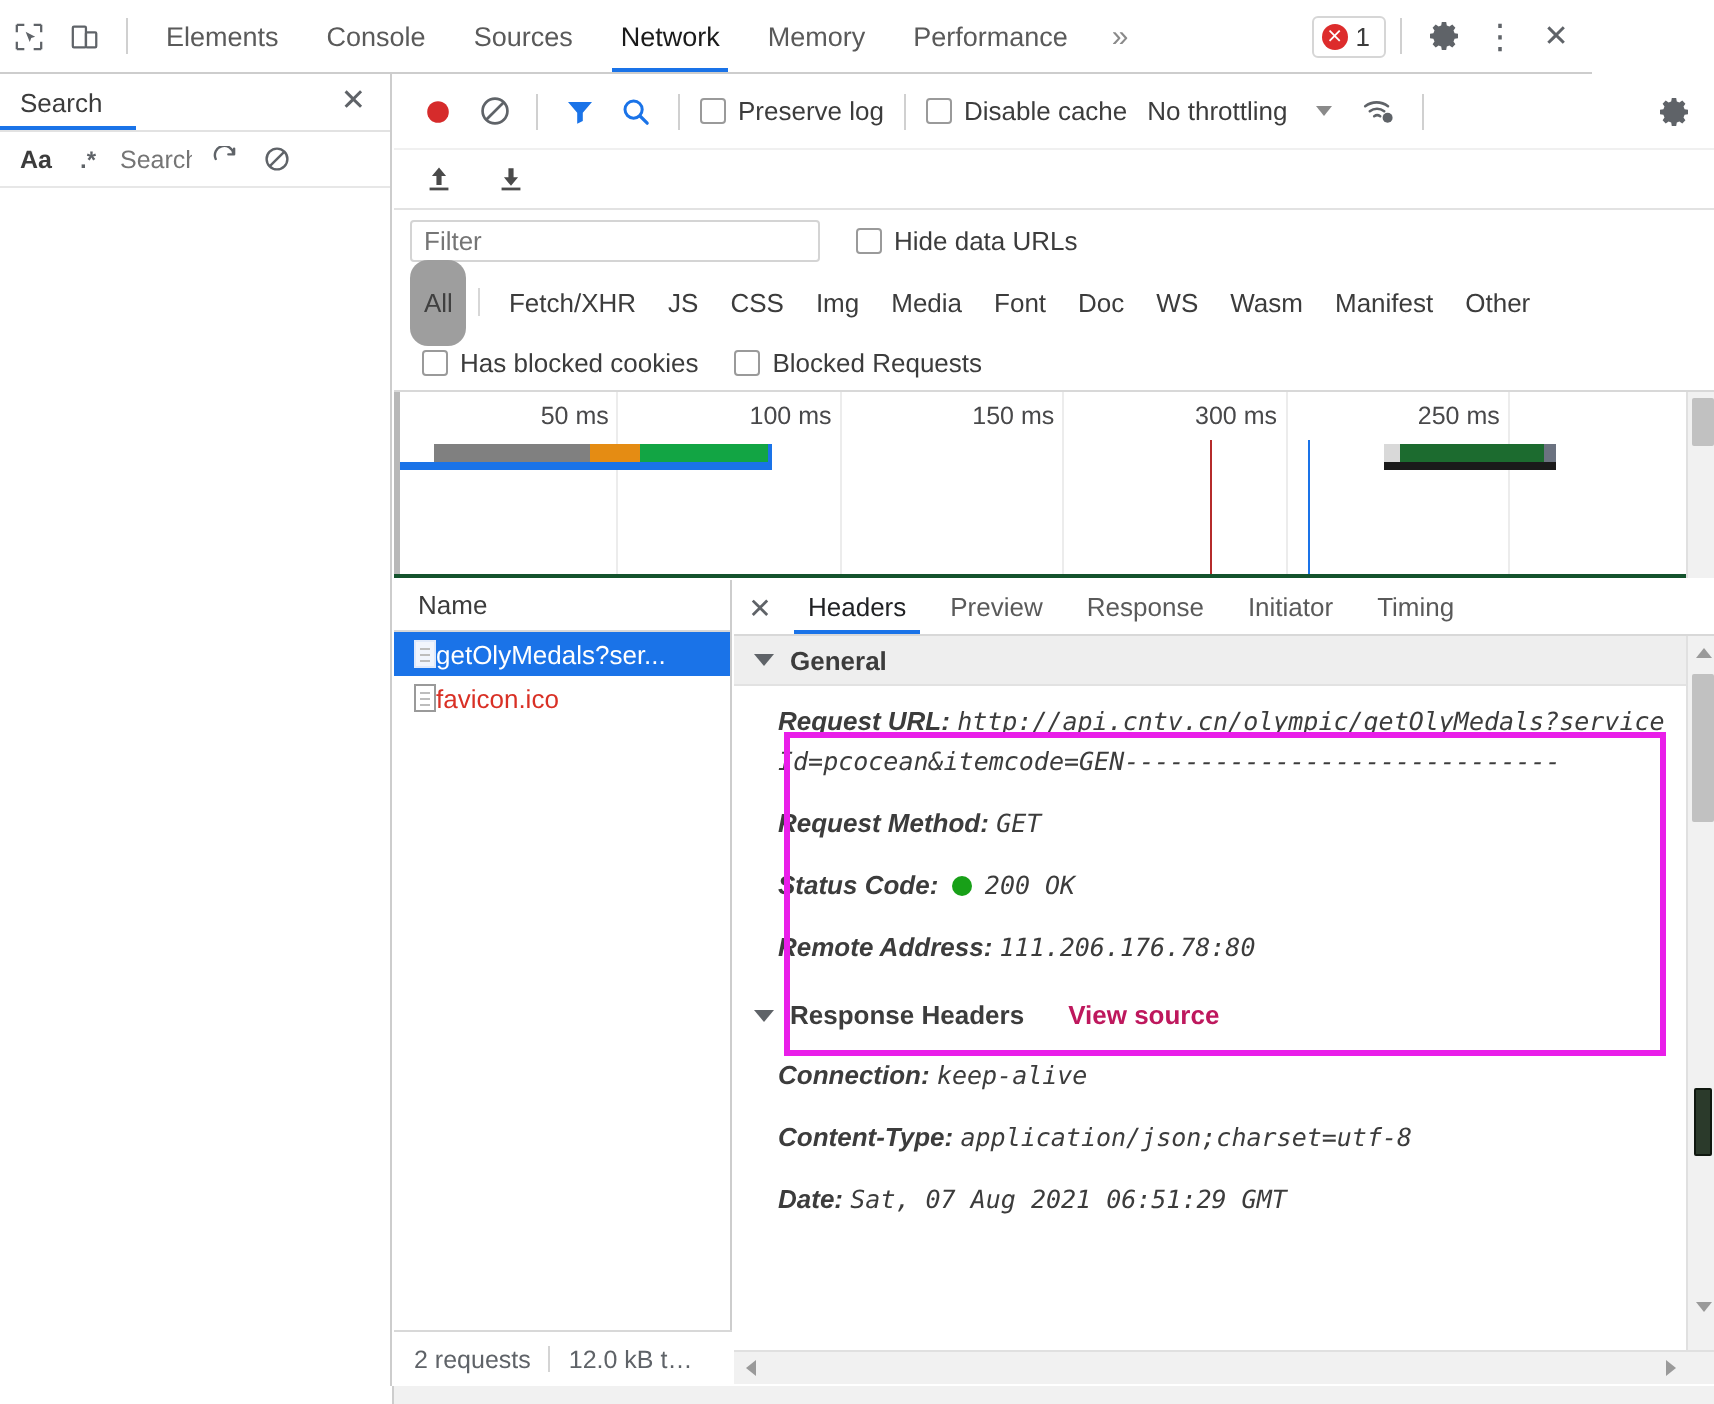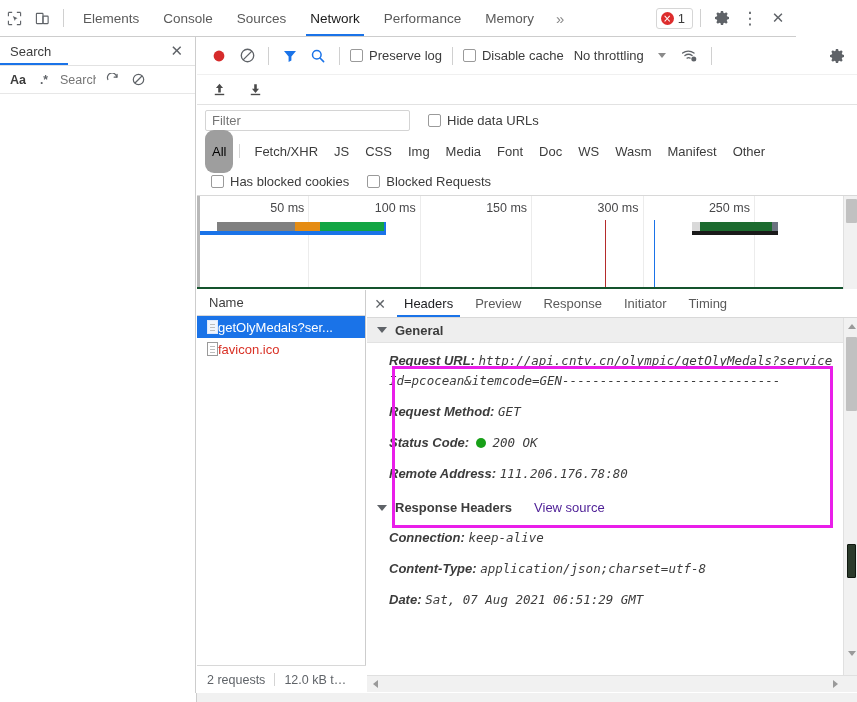--- a/index.html
+++ b/index.html
@@ -120,21 +120,21 @@
     background: #fff; font-family: "Liberation Sans", sans-serif;
   }
   #type-filters {
     position: absolute; left: 197px; top: 138px; width: 660px; height: 26px;
     display: flex; align-items: center; padding-left: 8px; gap: 0px;
   }
   .type-chip {
     font-size: 13px; color: #3c3c3c; padding: 2px 8px; border-radius: 9px;
     cursor: pointer; white-space: nowrap;
   }
-  .type-chip.active { background: #9e9e9e; color: #000000; padding: 14px 7px; }
+  .type-chip.active { background: #9e9e9e; color: #404040; padding: 14px 7px; }
   .chip-div { width: 1px; height: 14px; background: #d7d7d7; margin: 0 6px; }
   #blocked-row {
     position: absolute; left: 197px; top: 168px; width: 660px; height: 28px;
     display: flex; align-items: center; padding-left: 8px; gap: 18px;
     border-bottom: 1px solid #d8d8d8;
   }
 
   
   #overview {
     position: absolute; left: 197px; top: 196px; width: 646px; height: 93px;
@@ -218,21 +218,21 @@
     height: 25px; display: flex; align-items: center; gap: 8px;
     padding-left: 10px; font-size: 13px; font-weight: bold; color: #3c3c3c;
     cursor: pointer;
   }
   .sec-header.shaded { background: #eeeeee; border-bottom: 1px solid #e2e2e2; }
   .tri-right {
     width: 0; height: 0; border-left: 5px solid transparent;
     border-right: 5px solid transparent; border-top: 6px solid #5f6368;
     flex: none;
   }
-  .view-source { font-weight: normal; color: #4c1d95; font-size: 13px; }
+  .view-source { font-weight: bold; color: #be185d; font-size: 13px; }
   .hdr-line {
     padding: 8px 10px 3px 22px; font-size: 13px; line-height: 20px;
     color: #3c3c3c; word-break: break-all; font-style: italic;
   }
   .hdr-key {
     font-weight: bold; font-family: "Liberation Sans", sans-serif;
     color: #3c3c3c;
   }
   .hdr-val {
     font-family: "DejaVu Sans Mono", "Liberation Mono", monospace;
@@ -314,22 +314,22 @@
     <svg width="15" height="15" viewBox="0 0 16 16">
       <rect x="1.5" y="2.5" width="7" height="11" rx="0.6" stroke="#5f6368" stroke-width="1.2" fill="none"></rect>
       <rect x="8.5" y="5.5" width="5.5" height="8" rx="0.6" stroke="#5f6368" stroke-width="1.2" fill="none"></rect>
     </svg>
   </div>
   <div class="sep"></div>
   <div class="maintab">Elements</div>
   <div class="maintab">Console</div>
   <div class="maintab">Sources</div>
   <div class="maintab active">Network</div>
+  <div class="maintab">Memory</div>
   <div class="maintab">Performance</div>
-  <div class="maintab">Memory</div>
   <div class="chev">»</div>
   <div style="flex:1"></div>
   <div id="error-badge">
     <div class="err-dot">×</div>
     <div class="err-count">1</div>
   </div>
   <div class="sep"></div>
   <div class="icon-btn">
     <svg width="16" height="16" viewBox="0 0 16 16">
       <path d="M8 5.3a2.7 2.7 0 100 5.4 2.7 2.7 0 000-5.4zm0 1.5a1.2 1.2 0 110 2.4 1.2 1.2 0 010-2.4z" fill="#5f6368"></path>

